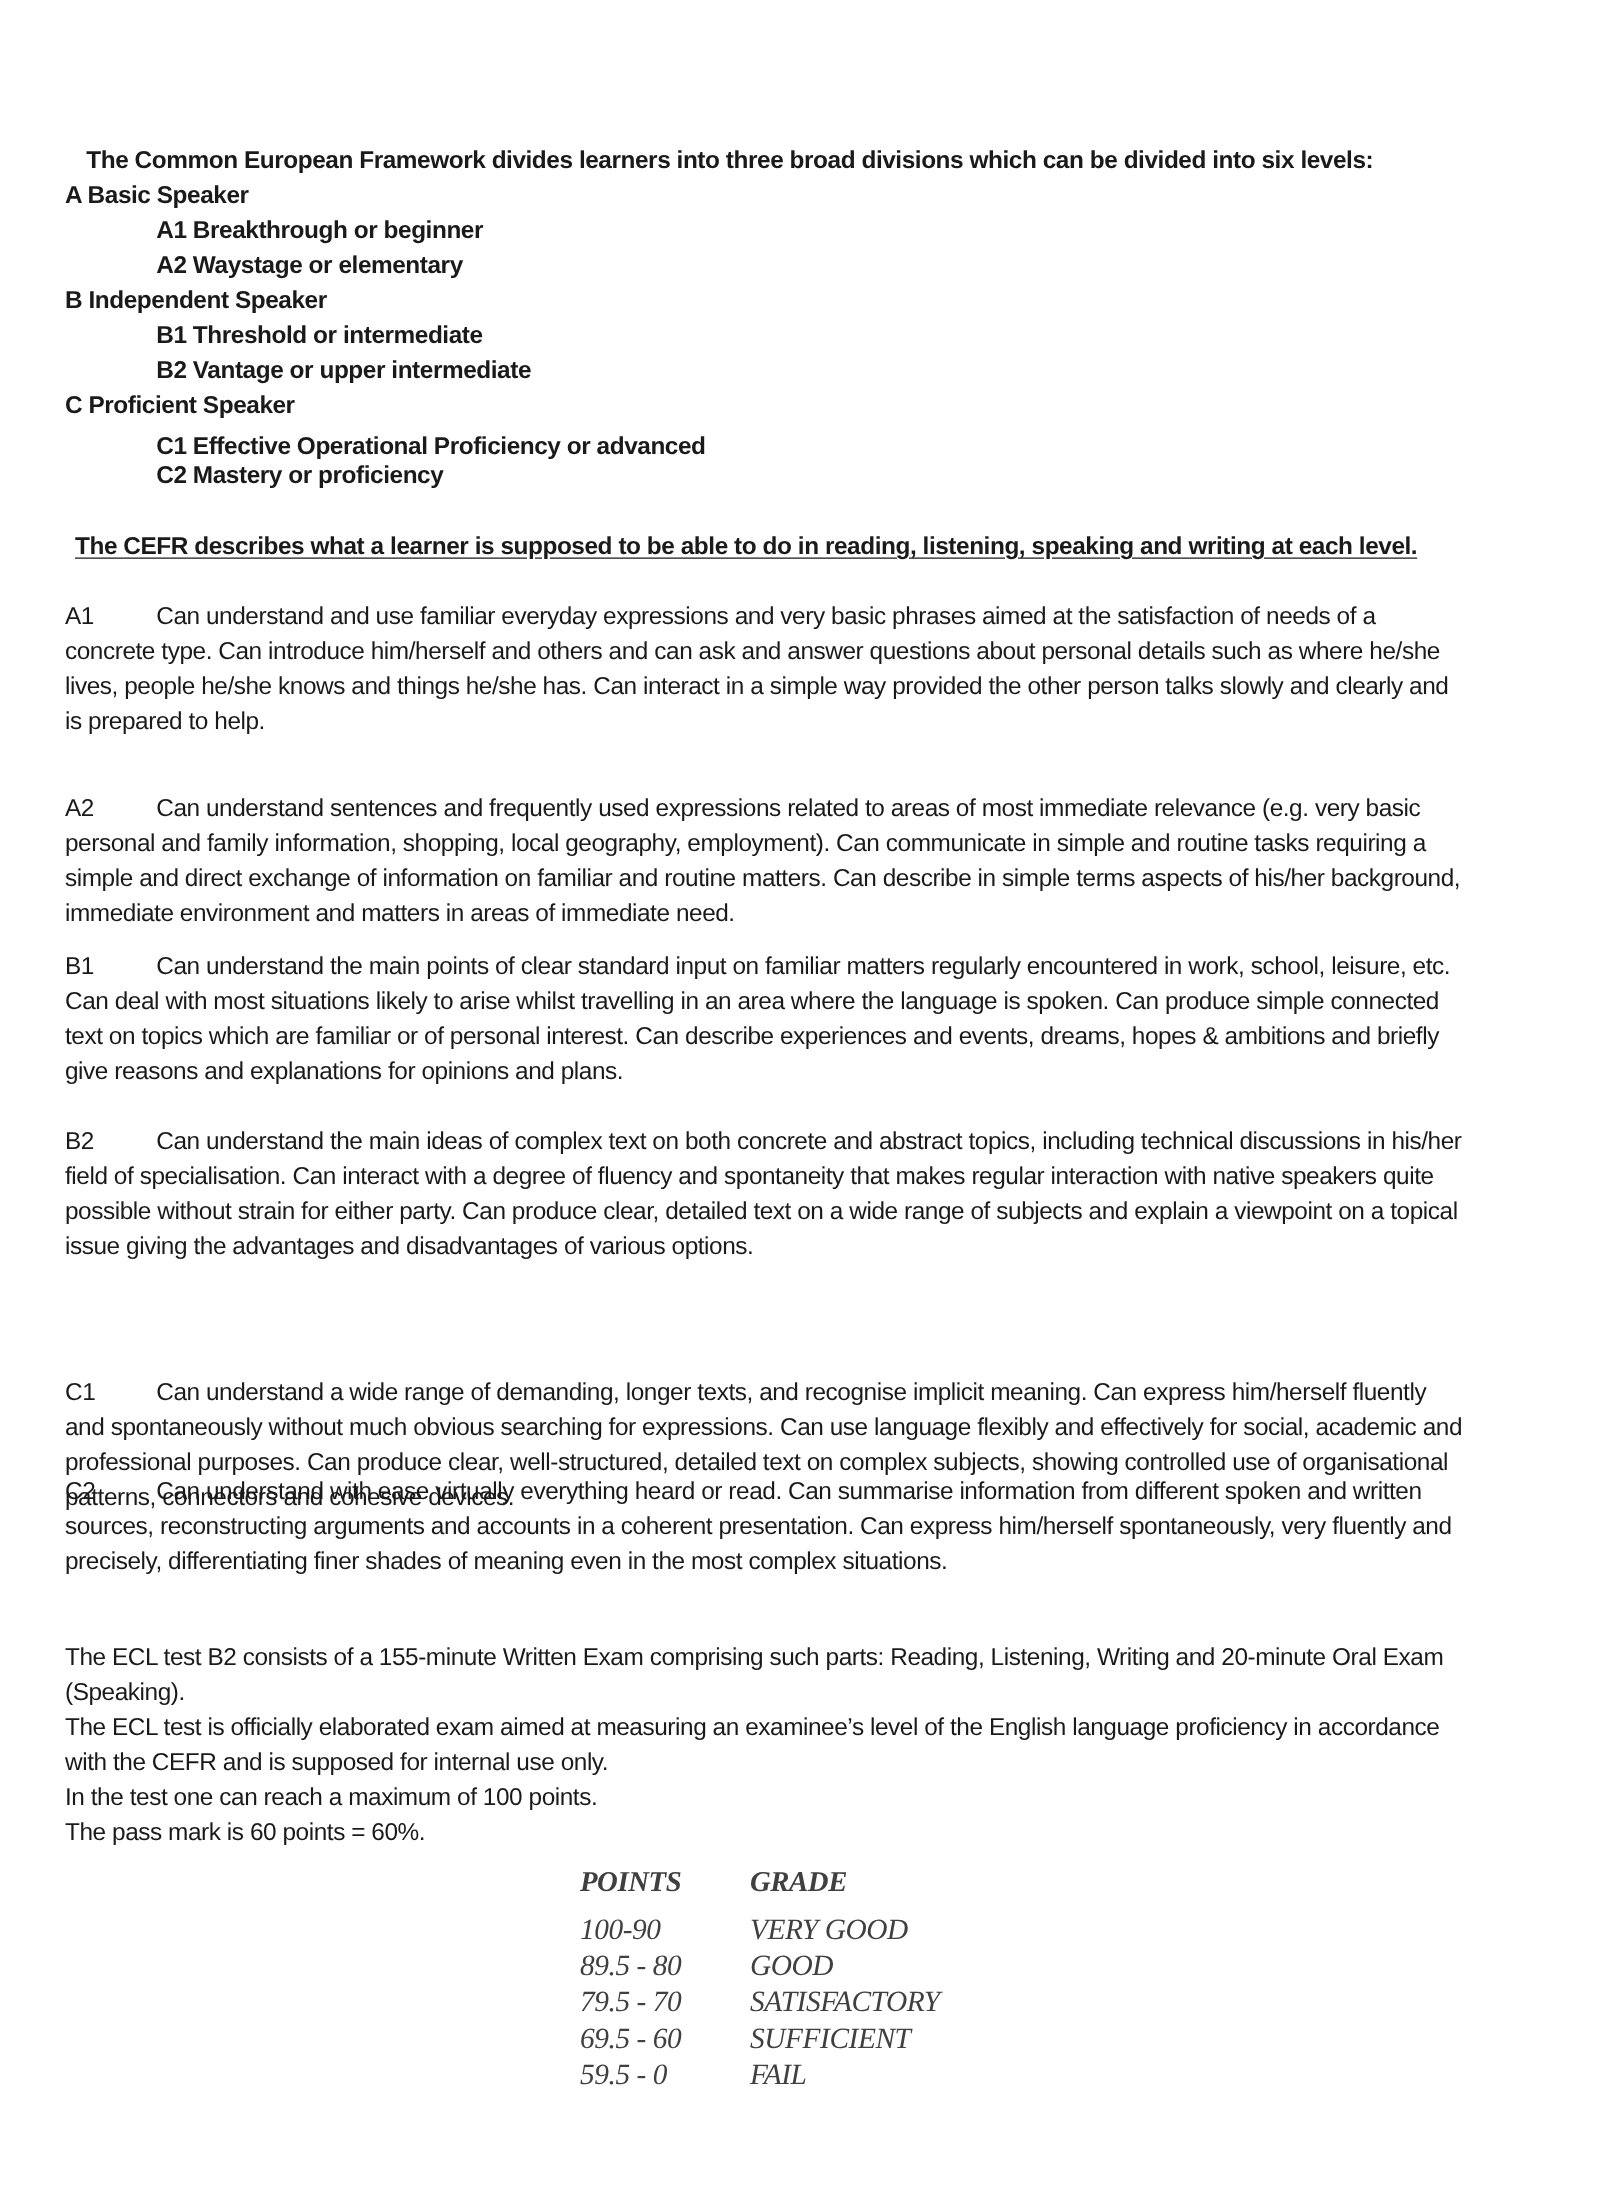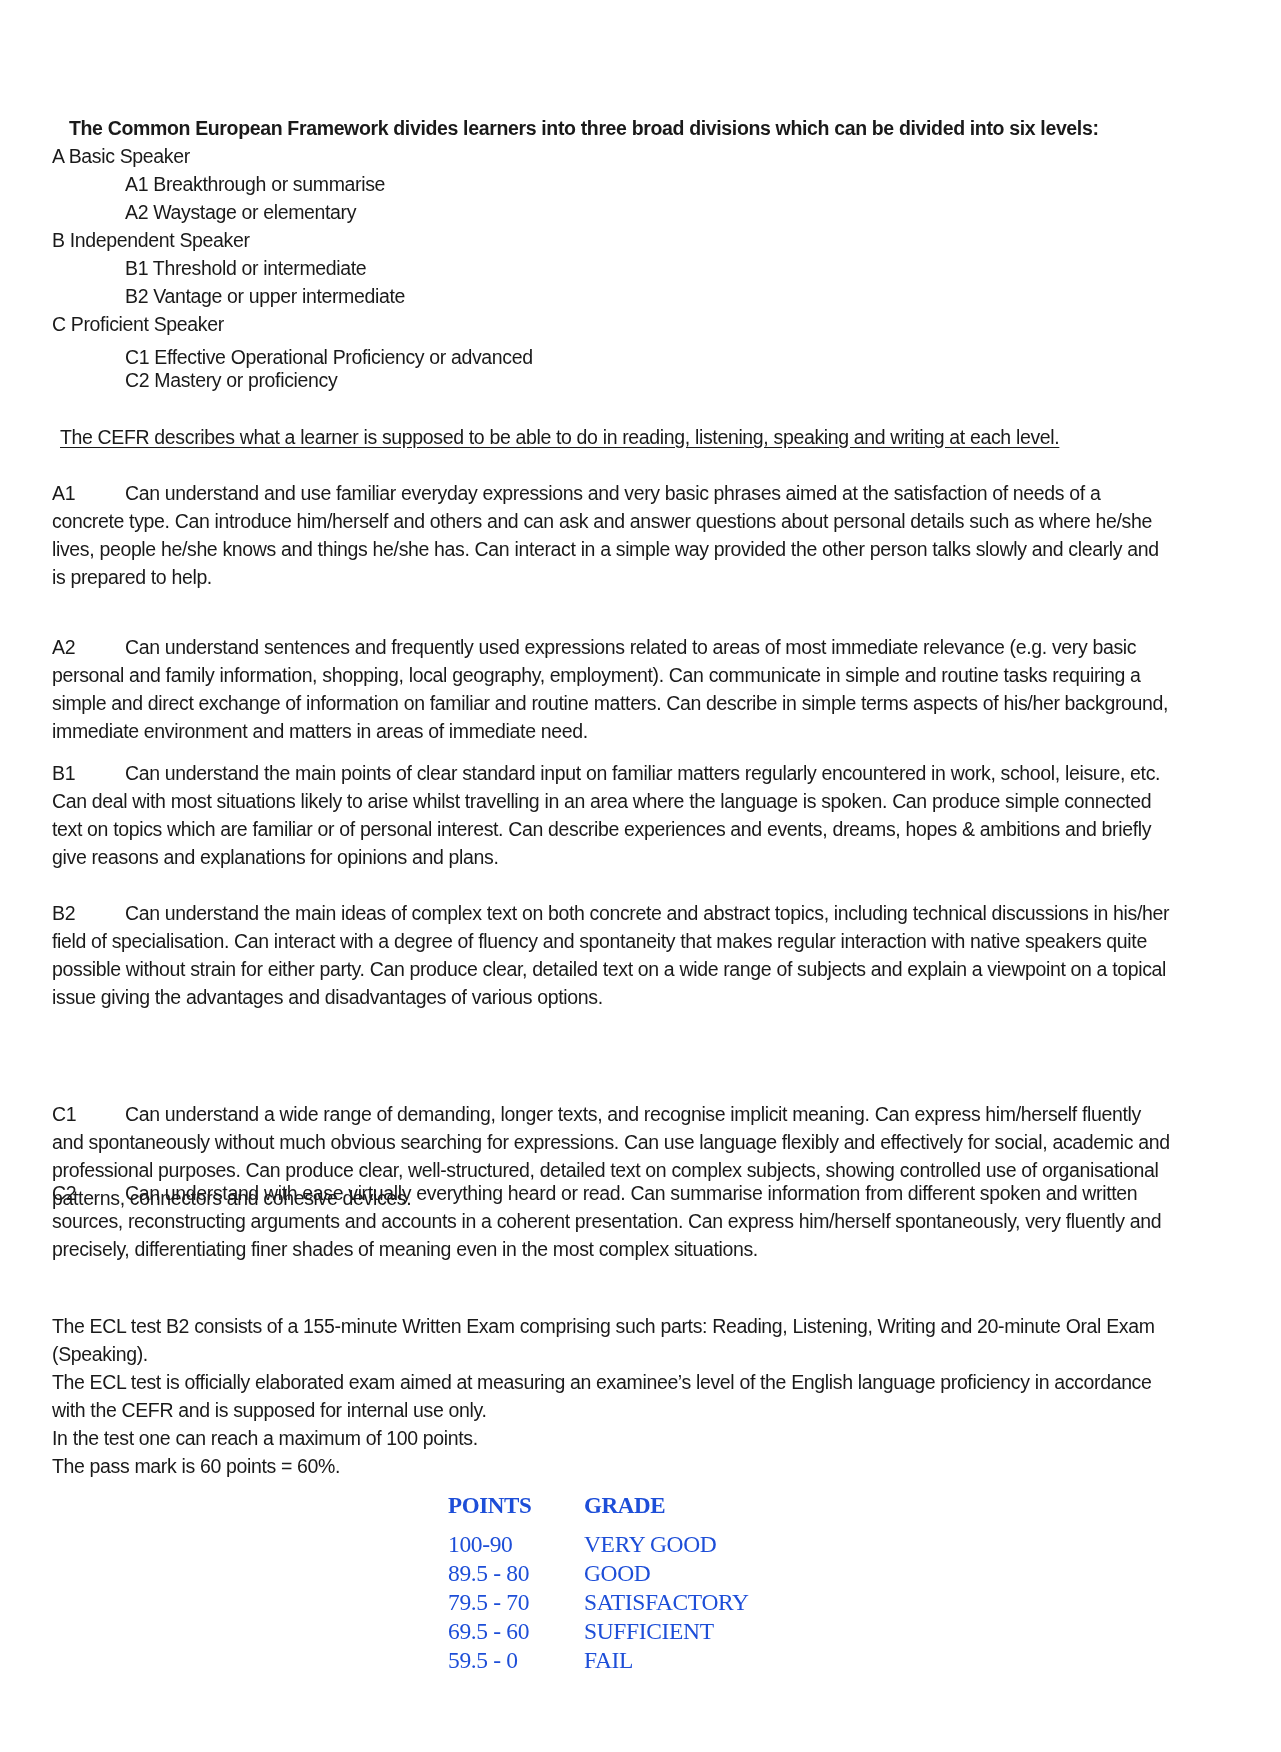--- a/index.html
+++ b/index.html
@@ -1,42 +1,42 @@
 <!DOCTYPE html>
 <html><head>
 <meta charset="utf-8">
 <style>
   html, body { margin: 0; padding: 0; background: #ffffff; }
   body { width: 1281px; height: 1752px; position: relative; overflow: hidden; color: #1a1a1a; }
   .page { position: absolute; left: 0; top: 0; width: 1281px; height: 1752px; }
   .doc { font-family: "Liberation Sans", sans-serif; font-size: 19.5px; letter-spacing: -0.35px; }
-  .line { position: absolute; white-space: nowrap; line-height: 28px; height: 28px; }
+  .line { position: absolute; white-space: nowrap; line-height: 28px; height: 28px; font-weight: bold; }
   .title { left: 69px; top: 114px; font-weight: bold; font-size: 19.5px; }
   .indent0 { left: 52px; }
   .indent1 { left: 125px; }
   .underline-line { left: 60px; top: 423px; text-decoration: underline; text-underline-offset: 3px; }
   .para { position: absolute; left: 52px; width: 1125px; line-height: 28px; text-align: left; }
   .para .lvl { font-weight: normal; display: inline-block; width: 73px; }
   .ecl { position: absolute; left: 52px; width: 1125px; line-height: 28px; margin-top: 21px; }
   .ecl p { margin: 0; }
-  .grade-table { position: absolute; left: 448px; top: 1488px; font-family: "Liberation Serif", serif; color: #1d4ed8; }
+  .grade-table { position: absolute; left: 464px; top: 1488px; font-family: "Liberation Serif", serif; color: #404040; font-style: italic; }
   .grade-table .hdr { font-weight: bold; font-size: 23px; height: 36px; line-height: 36px; margin-bottom: 6px; }
   .grade-table .row { font-size: 23.5px; height: 29px; line-height: 29px; }
   .grade-table .c1 { display: inline-block; width: 136px; }
   .grade-table .c2 { display: inline-block; }
 </style>
 </head>
 <body>
 
 <div class="page doc">
 
   <div class="line title">The Common European Framework divides learners into three broad divisions which can be divided into six levels:</div>
 
   <div class="line indent0" style="top:142px">A Basic Speaker</div>
-  <div class="line indent1" style="top:170px">A1 Breakthrough or summarise</div>
+  <div class="line indent1" style="top:170px">A1 Breakthrough or beginner</div>
   <div class="line indent1" style="top:198px">A2 Waystage or elementary</div>
 
   <div class="line indent0" style="top:226px">B Independent Speaker</div>
   <div class="line indent1" style="top:254px">B1 Threshold or intermediate</div>
   <div class="line indent1" style="top:282px">B2 Vantage or upper intermediate</div>
 
   <div class="line indent0" style="top:310px">C Proficient Speaker</div>
   <div class="line indent1" style="top:343px">C1 Effective Operational Proficiency or advanced</div>
   <div class="line indent1" style="top:366px">C2 Mastery or proficiency</div>
 

